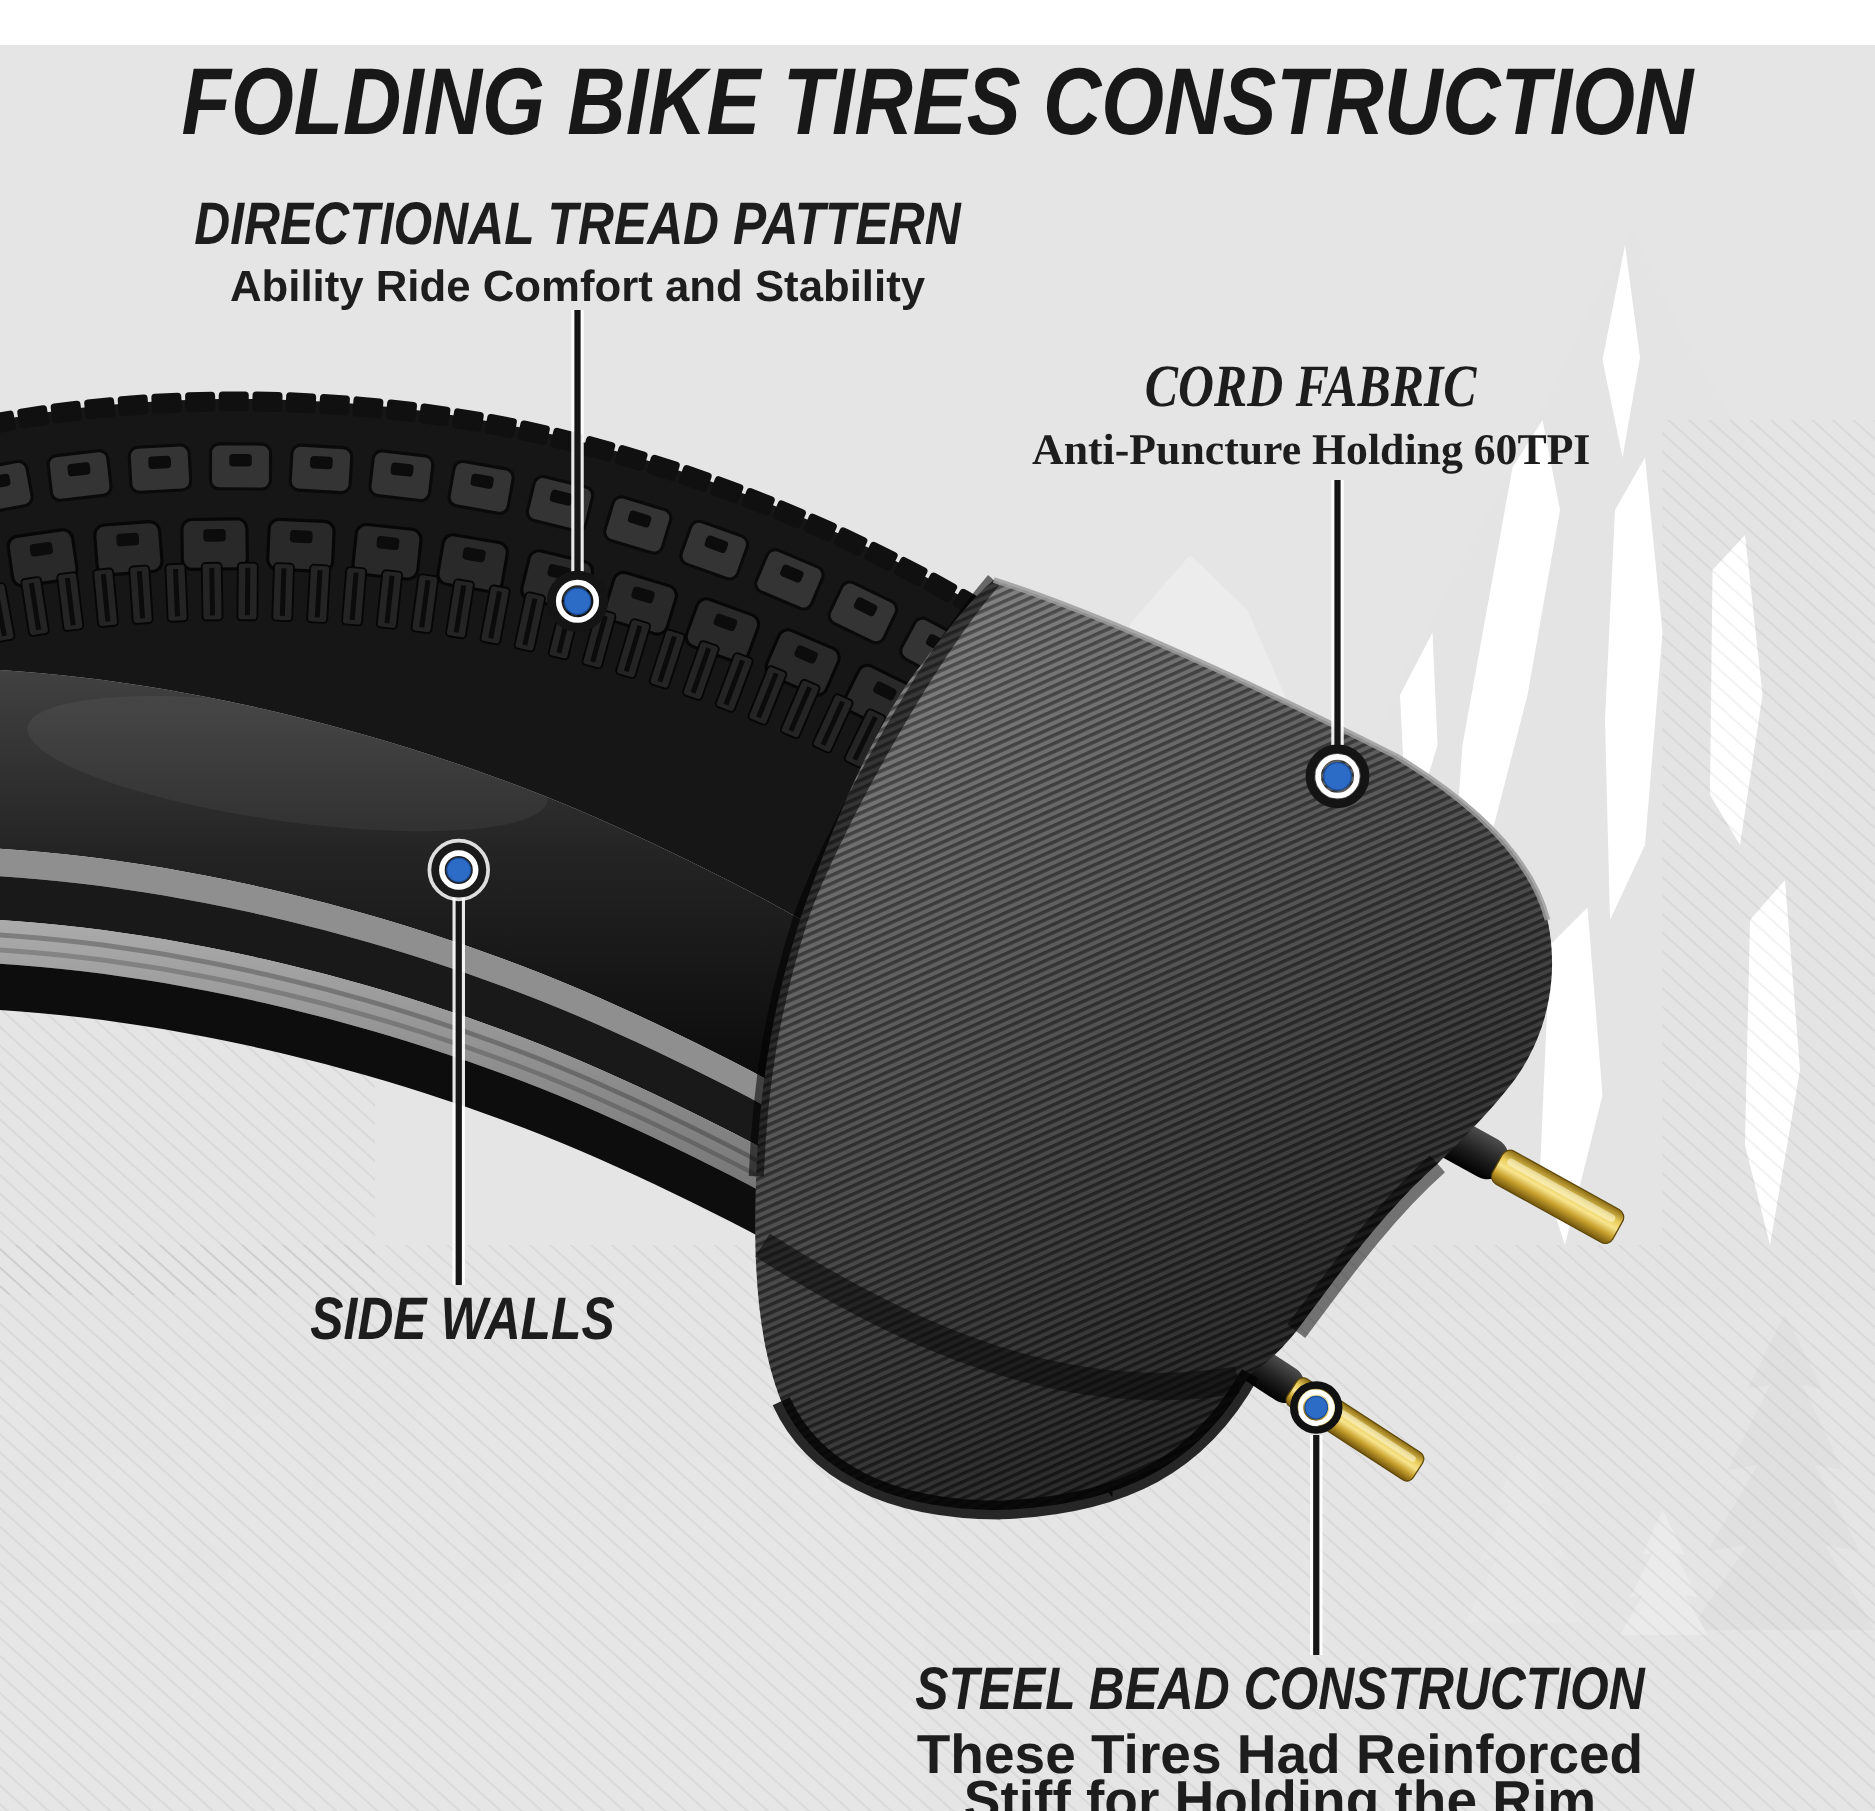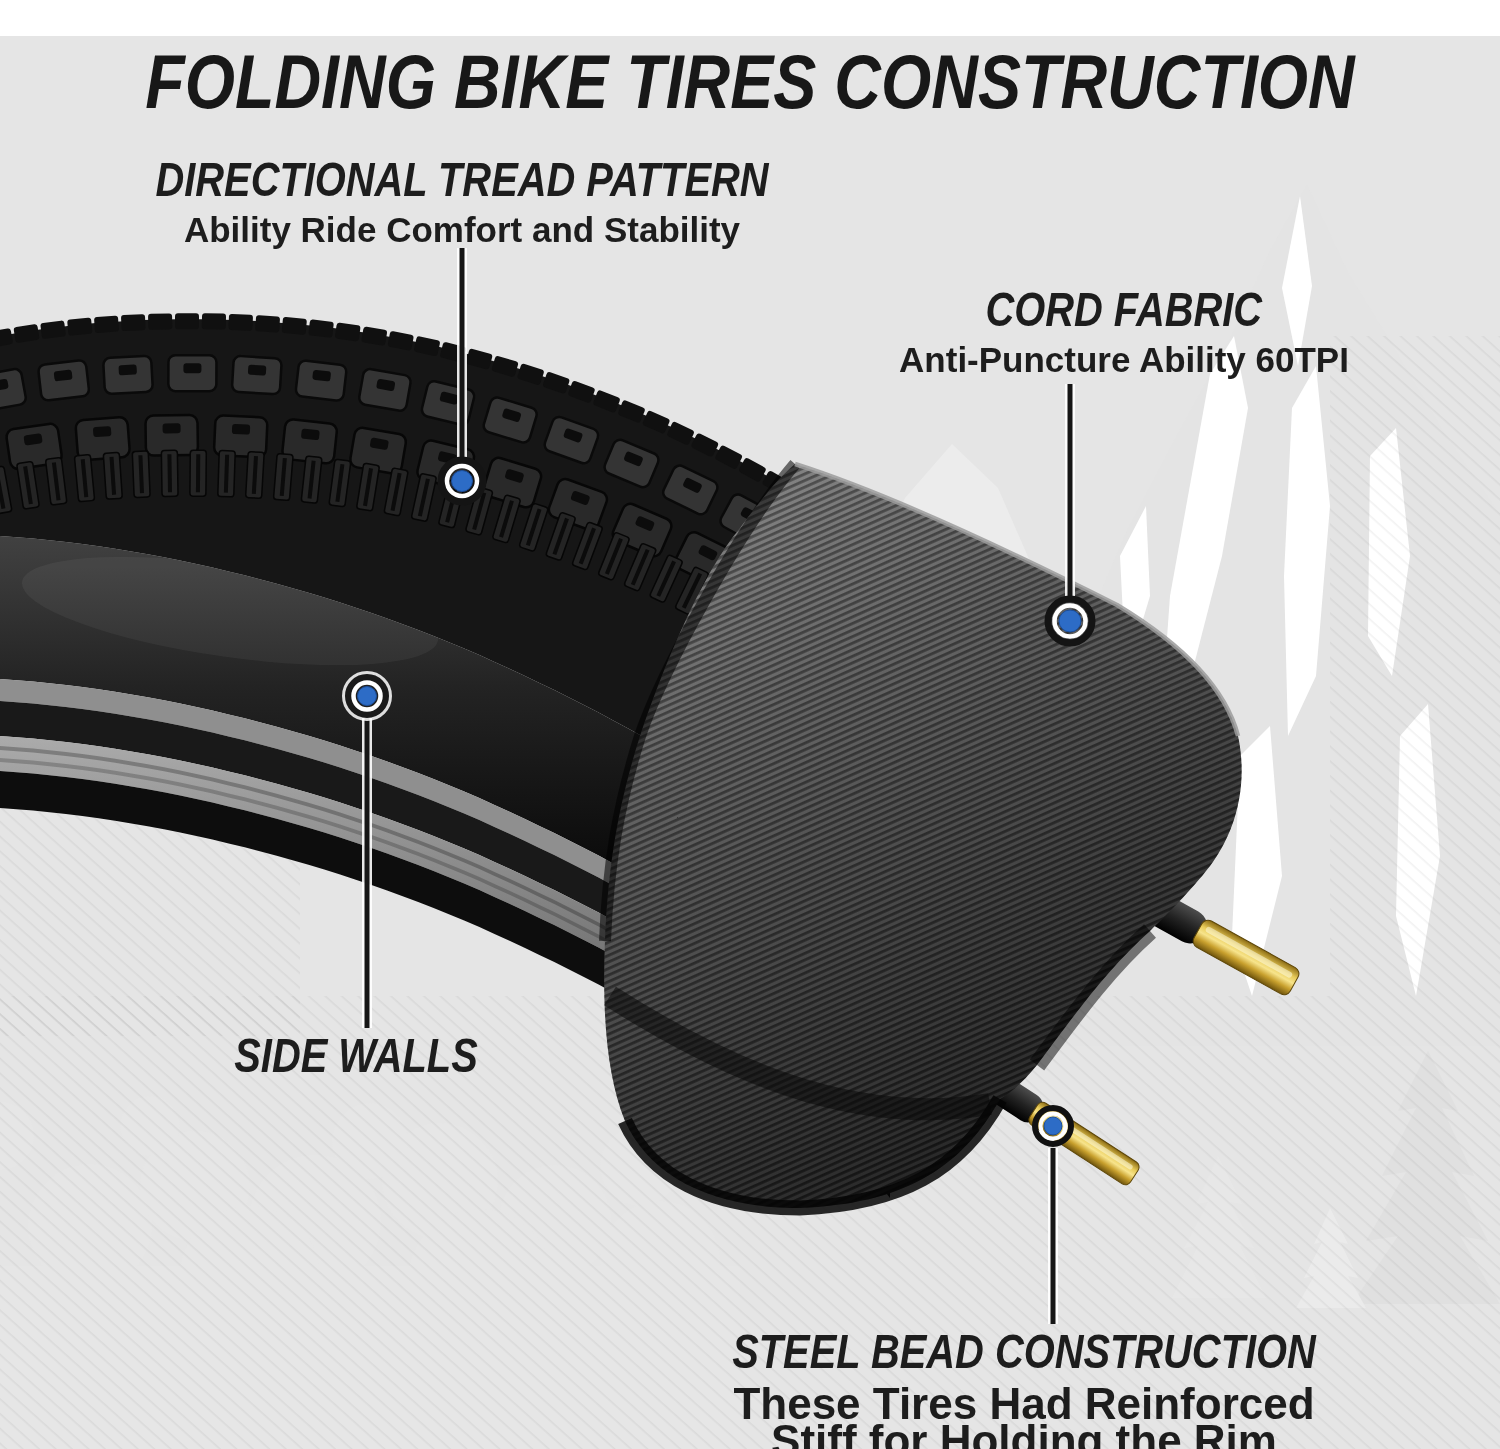--- a/index.html
+++ b/index.html
@@ -583,26 +583,26 @@
 
 <div id="mainTitle">
   <span>FOLDING BIKE TIRES CONSTRUCTION</span>
 </div>
 
 <div class="lbl c" style="left:462px;top:120px;">
   <div class="hd">DIRECTIONAL TREAD PATTERN</div><br>
   <div class="sub">Ability Ride Comfort and Stability</div>
 </div>
 
-<div class="lbl c" style="left:1124px;top:250px;">
+<div class="lbl c" style="left:1049px;top:250px;font-family:Liberation Serif, serif;">
   <div class="hd">CORD FABRIC</div><br>
-  <div class="sub">Anti-Puncture Ability 60TPI</div>
+  <div class="sub">Anti-Puncture Holding 60TPI</div>
 </div>
 
-<div class="lbl c" style="left:356px;top:996px;text-align:center;">
+<div class="lbl c" style="left:370px;top:996px;text-align:center;">
   <div class="hd">SIDE WALLS</div><br>
 </div>
 
 <div class="lbl c" style="left:1024px;top:1292px;">
   <div class="hd">STEEL BEAD CONSTRUCTION</div>
   <div class="sub2">
     <div>These Tires Had Reinforced</div>
     <div>Stiff for Holding the Rim</div>
   </div>
 </div>

